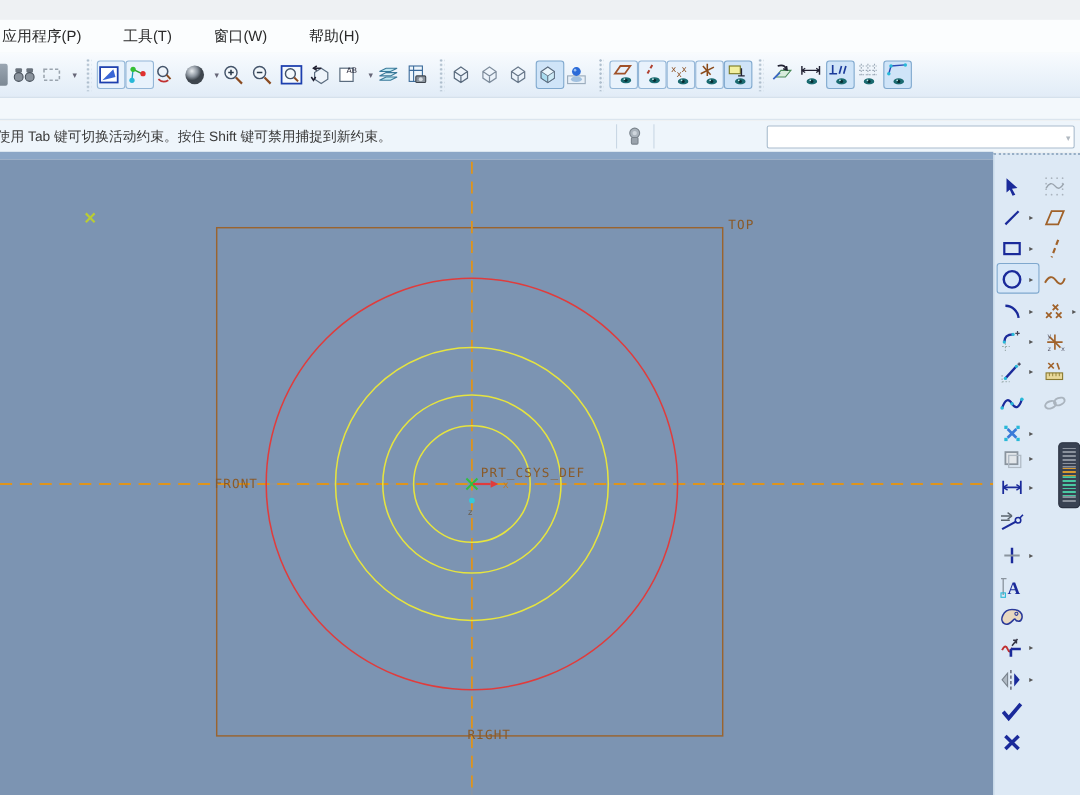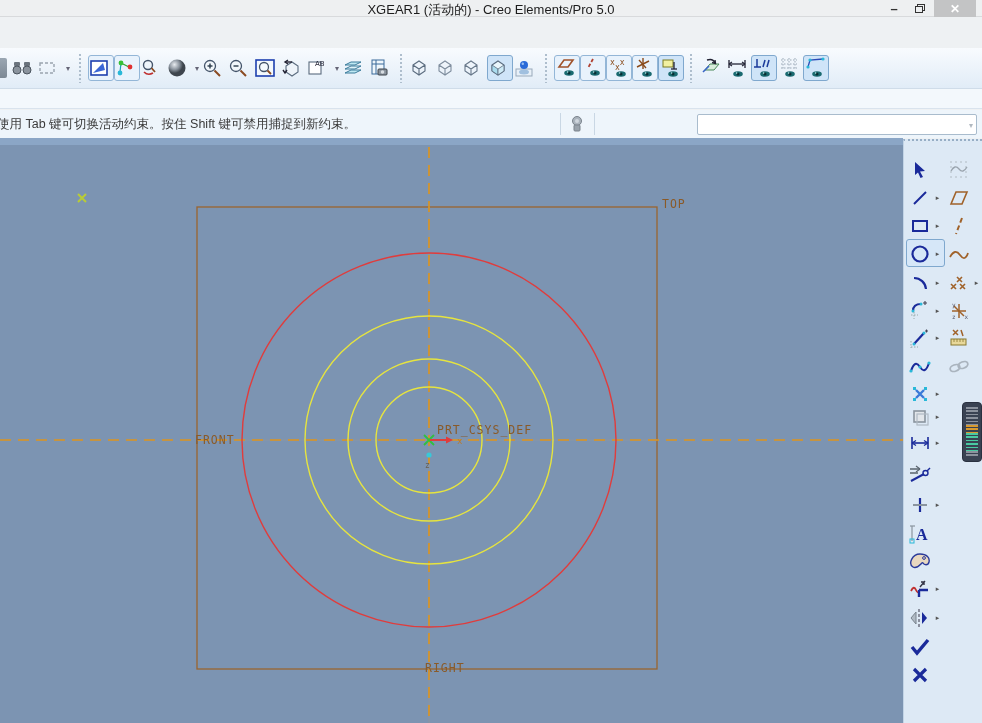--- a/index.html
+++ b/index.html
@@ -76,36 +76,27 @@
     </symbol>
     <symbol id="sym-mag" viewBox="0 0 20 20">
       <circle cx="8" cy="8" r="5.5" fill="#f2f7fb" stroke="#44546a" stroke-width="1.3"></circle>
       <line x1="12.5" y1="12.5" x2="18" y2="18" stroke="#8a4a20" stroke-width="2"></line>
     </symbol>
   </defs>
 </svg>
 
 <div id="root">
 
-  <div class="titlebar">
-    <div class="title">XGEAR1 (活动的) - Creo Elements/Pro 5.0</div>
-    <div class="winbtn btn-min">
-        <span>–</span>
-      </div>
-    <div class="winbtn btn-restore">
-      <span class="restore-glyph">
-          <span class="r1"></span>
-          <span class="r2"></span>
-        </span>
-    </div>
-    <div class="winbtn btn-close">
-        <span>✕</span>
-      </div>
+
+  <div class="menubar">
+    <div class="menu-item">应用程序(P)</div>
+    <div class="menu-item">工具(T)</div>
+    <div class="menu-item">窗口(W)</div>
+    <div class="menu-item">帮助(H)</div>
   </div>
-
 
   <div class="toolbar">
     <span class="sliver"></span>
 
     <div class="icn">
       <svg width="22" height="20" viewBox="0 0 22 20">
         <rect x="3" y="4" width="6" height="4" rx="1" fill="#6a737d"></rect>
           <rect x="13" y="4" width="6" height="4" rx="1" fill="#6a737d"></rect>
         <circle cx="6" cy="12" r="4" fill="#8a939d" stroke="#4a535d"></circle>
           <circle cx="16" cy="12" r="4" fill="#8a939d" stroke="#4a535d"></circle>

